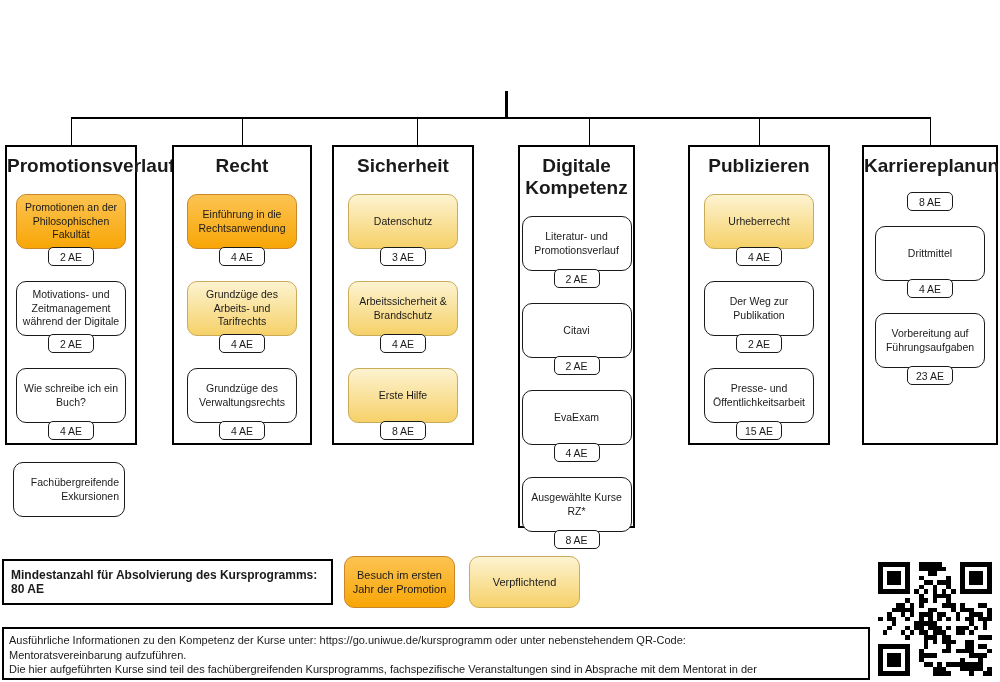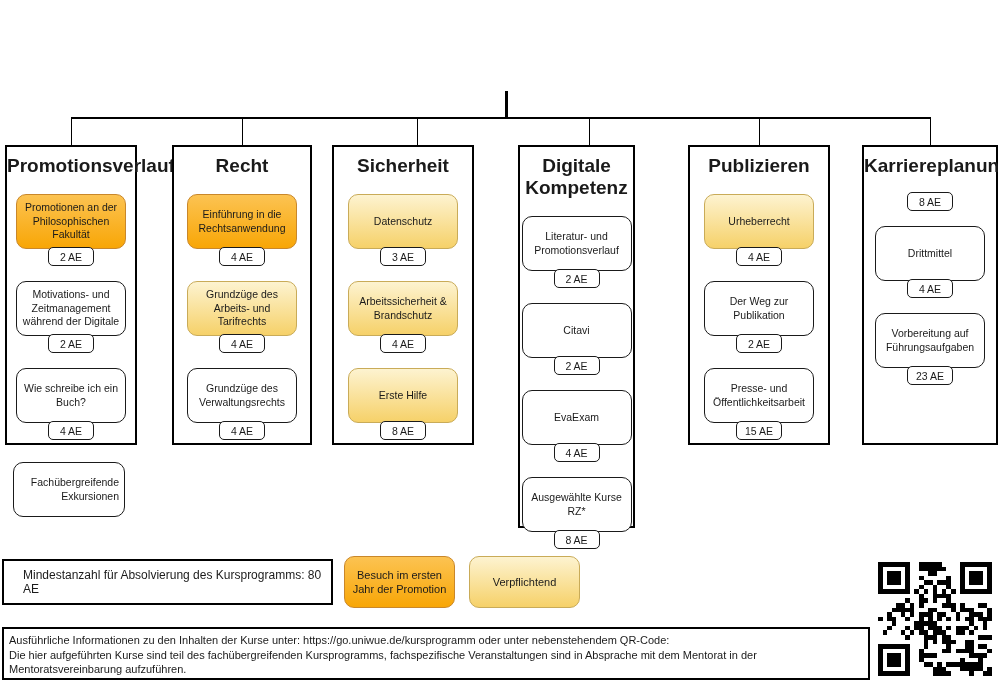--- a/index.html
+++ b/index.html
@@ -62,22 +62,22 @@
   .standalone{
     position:absolute;left:13px;top:462px;width:112px;height:55px;
     box-sizing:border-box;border:1.5px solid #1a1a1a;border-radius:10px;background:#fff;
     display:flex;align-items:center;justify-content:center;text-align:right;
     font-size:10.5px;line-height:1.3;padding:3px 5px;
   }
   
   .min-box{
     position:absolute;left:2px;top:559px;width:331px;height:46px;
     border:2px solid #000;box-sizing:border-box;background:#fff;
-    display:flex;align-items:center;padding-left:19px;
-    font-weight:normal;font-size:12px;
+    display:flex;align-items:center;padding-left:7px;
+    font-weight:bold;font-size:12px;
   }
   .legend-chip{
     position:absolute;top:556px;width:111px;height:52px;box-sizing:border-box;
     border-radius:10px;display:flex;align-items:center;justify-content:center;
     text-align:center;font-size:11px;line-height:1.3;padding:2px 6px;
   }
   .legend-chip.orange{
     left:344px;
     background:linear-gradient(var(--orange-top),var(--orange-bottom));
     border:1.5px solid var(--orange-border);
@@ -283,21 +283,21 @@
     <span>Mindestanzahl für Absolvierung des Kursprogramms: 80 AE</span>
   </div>
   <div class="legend-chip orange">
     <span>Besuch im ersten Jahr der Promotion</span>
   </div>
   <div class="legend-chip yellow">
     <span>Verpflichtend</span>
   </div>
 
   <div class="footer-box">
-    <div>Ausführliche Informationen zu den Inhalten der Kurse unter: https://go.uniwue.de/kursprogramm oder unter nebenstehendem QR-Code:</div>
+    <div>Ausführliche Informationen zu den Kompetenz der Kurse unter: https://go.uniwue.de/kursprogramm oder unter nebenstehendem QR-Code:</div>
+    <div>Mentoratsvereinbarung aufzuführen.</div>
     <div>Die hier aufgeführten Kurse sind teil des fachübergreifenden Kursprogramms, fachspezifische Veranstaltungen sind in Absprache mit dem Mentorat in der</div>
-    <div>Mentoratsvereinbarung aufzuführen.</div>
   </div>
 
   <svg class="qr" viewBox="0 0 25 25" shape-rendering="crispEdges" xmlns="http://www.w3.org/2000/svg">
       <path d="M0 0h1v1h-1zM1 0h1v1h-1zM2 0h1v1h-1zM3 0h1v1h-1zM4 0h1v1h-1zM5 0h1v1h-1zM6 0h1v1h-1zM9 0h1v1h-1zM10 0h1v1h-1zM11 0h1v1h-1zM12 0h1v1h-1zM13 0h1v1h-1zM18 0h1v1h-1zM19 0h1v1h-1zM20 0h1v1h-1zM21 0h1v1h-1zM22 0h1v1h-1zM23 0h1v1h-1zM24 0h1v1h-1zM0 1h1v1h-1zM6 1h1v1h-1zM9 1h1v1h-1zM10 1h1v1h-1zM11 1h1v1h-1zM12 1h1v1h-1zM13 1h1v1h-1zM14 1h1v1h-1zM18 1h1v1h-1zM24 1h1v1h-1zM0 2h1v1h-1zM2 2h1v1h-1zM3 2h1v1h-1zM4 2h1v1h-1zM6 2h1v1h-1zM11 2h1v1h-1zM12 2h1v1h-1zM18 2h1v1h-1zM20 2h1v1h-1zM21 2h1v1h-1zM22 2h1v1h-1zM24 2h1v1h-1zM0 3h1v1h-1zM2 3h1v1h-1zM3 3h1v1h-1zM4 3h1v1h-1zM6 3h1v1h-1zM9 3h1v1h-1zM15 3h1v1h-1zM18 3h1v1h-1zM20 3h1v1h-1zM21 3h1v1h-1zM22 3h1v1h-1zM24 3h1v1h-1zM0 4h1v1h-1zM2 4h1v1h-1zM3 4h1v1h-1zM4 4h1v1h-1zM6 4h1v1h-1zM10 4h1v1h-1zM11 4h1v1h-1zM13 4h1v1h-1zM14 4h1v1h-1zM15 4h1v1h-1zM18 4h1v1h-1zM20 4h1v1h-1zM21 4h1v1h-1zM22 4h1v1h-1zM24 4h1v1h-1zM0 5h1v1h-1zM6 5h1v1h-1zM9 5h1v1h-1zM12 5h1v1h-1zM15 5h1v1h-1zM18 5h1v1h-1zM24 5h1v1h-1zM0 6h1v1h-1zM1 6h1v1h-1zM2 6h1v1h-1zM3 6h1v1h-1zM4 6h1v1h-1zM5 6h1v1h-1zM6 6h1v1h-1zM8 6h1v1h-1zM10 6h1v1h-1zM12 6h1v1h-1zM14 6h1v1h-1zM16 6h1v1h-1zM18 6h1v1h-1zM19 6h1v1h-1zM20 6h1v1h-1zM21 6h1v1h-1zM22 6h1v1h-1zM23 6h1v1h-1zM24 6h1v1h-1zM9 7h1v1h-1zM12 7h1v1h-1zM13 7h1v1h-1zM14 7h1v1h-1zM15 7h1v1h-1zM6 8h1v1h-1zM9 8h1v1h-1zM10 8h1v1h-1zM12 8h1v1h-1zM15 8h1v1h-1zM4 9h1v1h-1zM5 9h1v1h-1zM7 9h1v1h-1zM9 9h1v1h-1zM14 9h1v1h-1zM15 9h1v1h-1zM16 9h1v1h-1zM18 9h1v1h-1zM22 9h1v1h-1zM23 9h1v1h-1zM3 10h1v1h-1zM4 10h1v1h-1zM5 10h1v1h-1zM6 10h1v1h-1zM7 10h1v1h-1zM11 10h1v1h-1zM12 10h1v1h-1zM16 10h1v1h-1zM18 10h1v1h-1zM19 10h1v1h-1zM20 10h1v1h-1zM24 10h1v1h-1zM2 11h1v1h-1zM5 11h1v1h-1zM7 11h1v1h-1zM9 11h1v1h-1zM10 11h1v1h-1zM11 11h1v1h-1zM13 11h1v1h-1zM14 11h1v1h-1zM17 11h1v1h-1zM20 11h1v1h-1zM21 11h1v1h-1zM22 11h1v1h-1zM24 11h1v1h-1zM0 12h1v1h-1zM2 12h1v1h-1zM3 12h1v1h-1zM6 12h1v1h-1zM9 12h1v1h-1zM11 12h1v1h-1zM13 12h1v1h-1zM15 12h1v1h-1zM17 12h1v1h-1zM19 12h1v1h-1zM20 12h1v1h-1zM22 12h1v1h-1zM23 12h1v1h-1zM24 12h1v1h-1zM3 13h1v1h-1zM8 13h1v1h-1zM9 13h1v1h-1zM10 13h1v1h-1zM11 13h1v1h-1zM12 13h1v1h-1zM20 13h1v1h-1zM23 13h1v1h-1zM2 14h1v1h-1zM6 14h1v1h-1zM8 14h1v1h-1zM9 14h1v1h-1zM11 14h1v1h-1zM12 14h1v1h-1zM13 14h1v1h-1zM15 14h1v1h-1zM17 14h1v1h-1zM18 14h1v1h-1zM19 14h1v1h-1zM21 14h1v1h-1zM23 14h1v1h-1zM1 15h1v1h-1zM5 15h1v1h-1zM7 15h1v1h-1zM9 15h1v1h-1zM10 15h1v1h-1zM12 15h1v1h-1zM13 15h1v1h-1zM14 15h1v1h-1zM17 15h1v1h-1zM18 15h1v1h-1zM20 15h1v1h-1zM6 16h1v1h-1zM10 16h1v1h-1zM11 16h1v1h-1zM12 16h1v1h-1zM14 16h1v1h-1zM15 16h1v1h-1zM22 16h1v1h-1zM23 16h1v1h-1zM24 16h1v1h-1zM10 17h1v1h-1zM12 17h1v1h-1zM14 17h1v1h-1zM15 17h1v1h-1zM16 17h1v1h-1zM19 17h1v1h-1zM20 17h1v1h-1zM0 18h1v1h-1zM1 18h1v1h-1zM2 18h1v1h-1zM3 18h1v1h-1zM4 18h1v1h-1zM5 18h1v1h-1zM6 18h1v1h-1zM10 18h1v1h-1zM15 18h1v1h-1zM19 18h1v1h-1zM20 18h1v1h-1zM22 18h1v1h-1zM23 18h1v1h-1zM0 19h1v1h-1zM6 19h1v1h-1zM9 19h1v1h-1zM14 19h1v1h-1zM15 19h1v1h-1zM17 19h1v1h-1zM18 19h1v1h-1zM19 19h1v1h-1zM20 19h1v1h-1zM24 19h1v1h-1zM0 20h1v1h-1zM2 20h1v1h-1zM3 20h1v1h-1zM4 20h1v1h-1zM6 20h1v1h-1zM9 20h1v1h-1zM10 20h1v1h-1zM11 20h1v1h-1zM12 20h1v1h-1zM20 20h1v1h-1zM21 20h1v1h-1zM22 20h1v1h-1zM23 20h1v1h-1zM0 21h1v1h-1zM2 21h1v1h-1zM3 21h1v1h-1zM4 21h1v1h-1zM6 21h1v1h-1zM9 21h1v1h-1zM18 21h1v1h-1zM22 21h1v1h-1zM0 22h1v1h-1zM2 22h1v1h-1zM3 22h1v1h-1zM4 22h1v1h-1zM6 22h1v1h-1zM10 22h1v1h-1zM11 22h1v1h-1zM13 22h1v1h-1zM15 22h1v1h-1zM16 22h1v1h-1zM17 22h1v1h-1zM18 22h1v1h-1zM19 22h1v1h-1zM20 22h1v1h-1zM21 22h1v1h-1zM22 22h1v1h-1zM0 23h1v1h-1zM6 23h1v1h-1zM12 23h1v1h-1zM13 23h1v1h-1zM14 23h1v1h-1zM18 23h1v1h-1zM19 23h1v1h-1zM20 23h1v1h-1zM21 23h1v1h-1zM22 23h1v1h-1zM24 23h1v1h-1zM0 24h1v1h-1zM1 24h1v1h-1zM2 24h1v1h-1zM3 24h1v1h-1zM4 24h1v1h-1zM5 24h1v1h-1zM6 24h1v1h-1zM12 24h1v1h-1zM13 24h1v1h-1zM14 24h1v1h-1zM15 24h1v1h-1zM20 24h1v1h-1zM23 24h1v1h-1zM24 24h1v1h-1z" fill="#000"></path>
     </svg>
 </div>
 
 </body></html>

